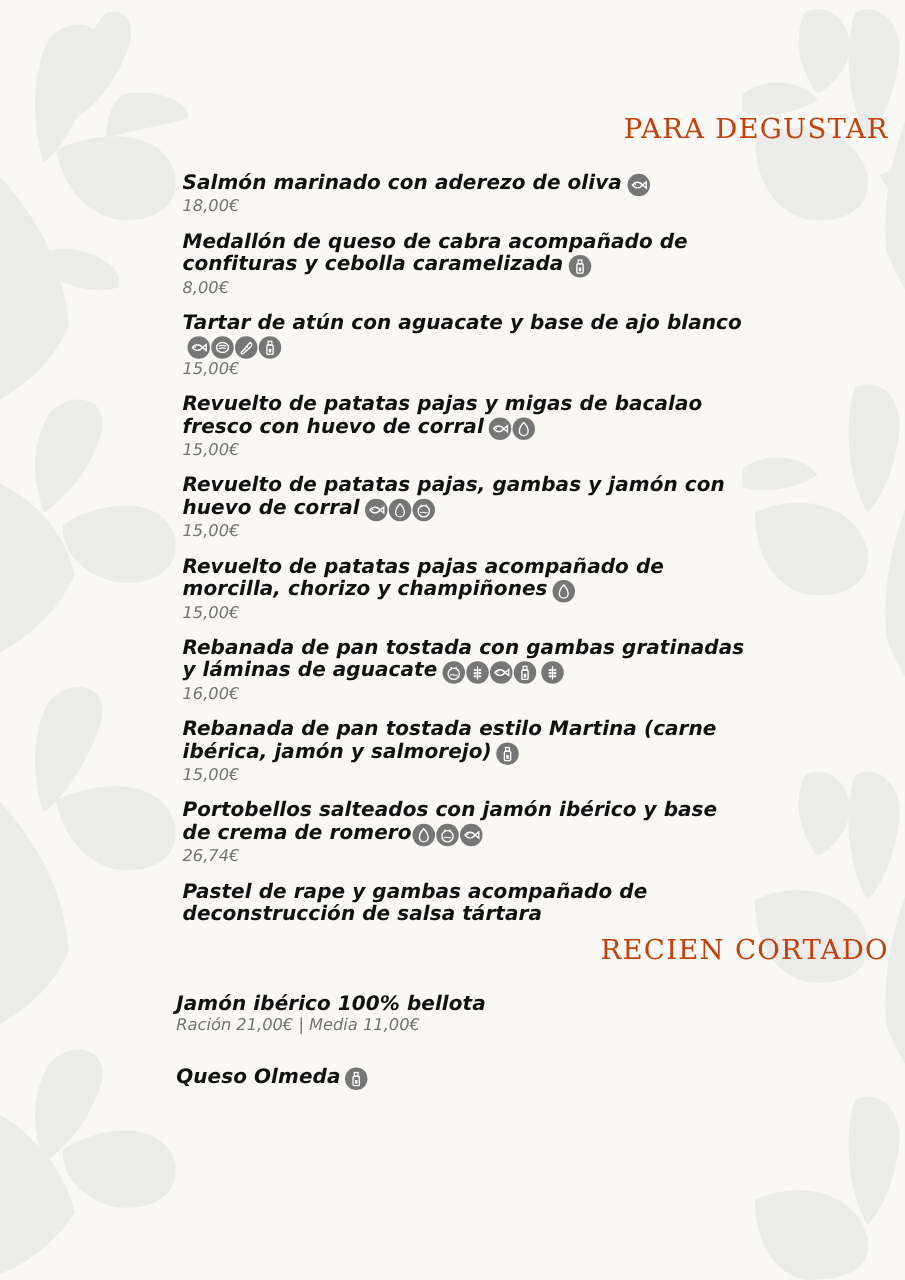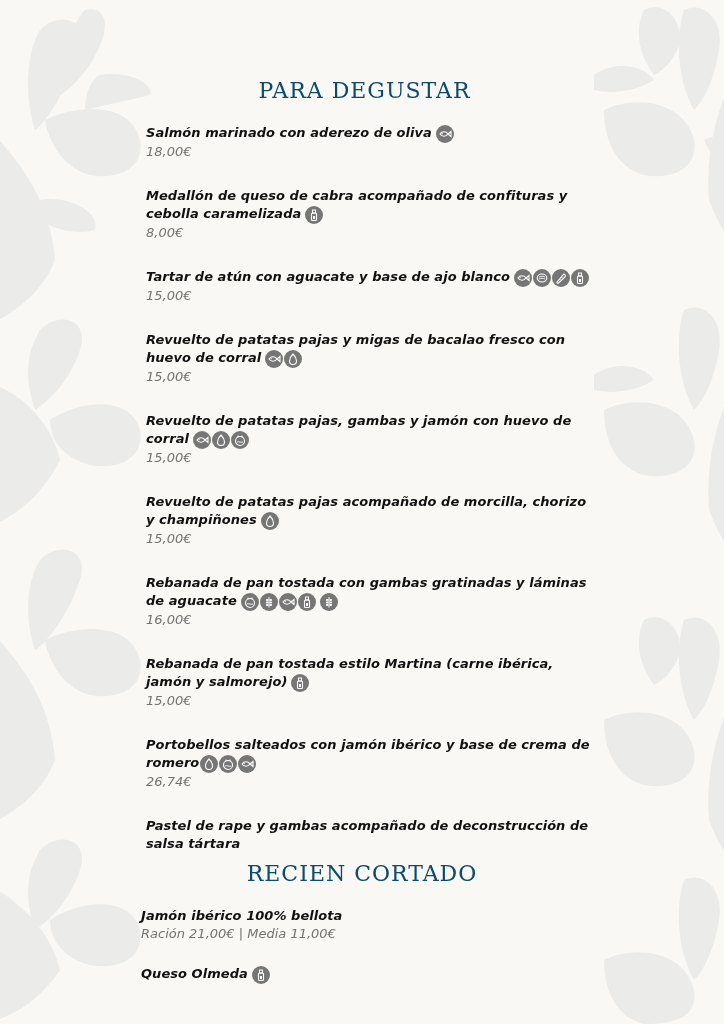--- a/index.html
+++ b/index.html
@@ -18,35 +18,35 @@
   .ornament.right { right: -40px; }
   .page {
     position: relative; z-index: 1;
     padding-top: 76px;
   }
   .section-title {
     font-family: "DejaVu Serif", "Liberation Serif", serif;
     font-weight: normal;
     font-size: 22px;
     letter-spacing: 1px;
-    text-align: center;
-    margin: 0;
-    color: #0c4a6e;
+    text-align: right;
+    margin: 13px;
+    color: #c2410c;
     height: 30px;
     line-height: 30px;
   }
   .section-title.t1 { margin-left: 5px; }
   .section-title.t2 { margin-top: 6px; margin-left: 0; }
   .items { margin-left: 146px; width: 450px; }
   .items.s2 { margin-left: 141px; margin-top: 18px; }
-  .item { margin-top: 26px; }
+  .item { margin-top: 9px; }
   .items.s1 .item:first-child { margin-top: 18px; }
   .item-name {
     font-style: oblique; font-weight: bold;
-    font-size: 13px; line-height: 18px;
+    font-size: 16px; line-height: 18px;
     letter-spacing: 0.05px;
   }
   .item-price {
     font-style: oblique; font-weight: normal;
     font-size: 13px; line-height: 18px;
     color: #737373;
   }
   .icons { display: inline-flex; gap: 1px; vertical-align: -4px; margin-left: 4px; }
   .al {
     width: 18px; height: 18px; border-radius: 50%;

